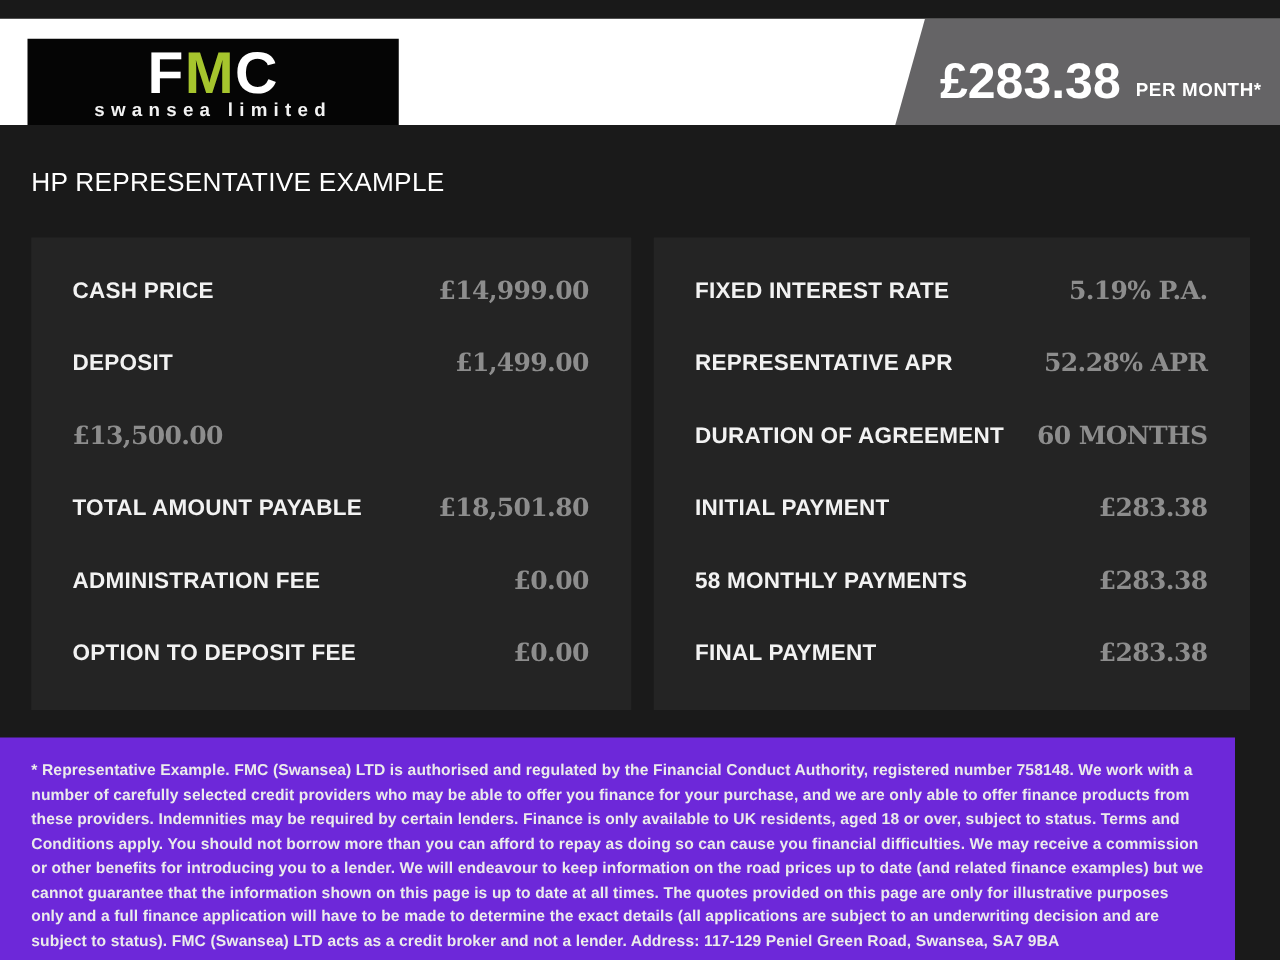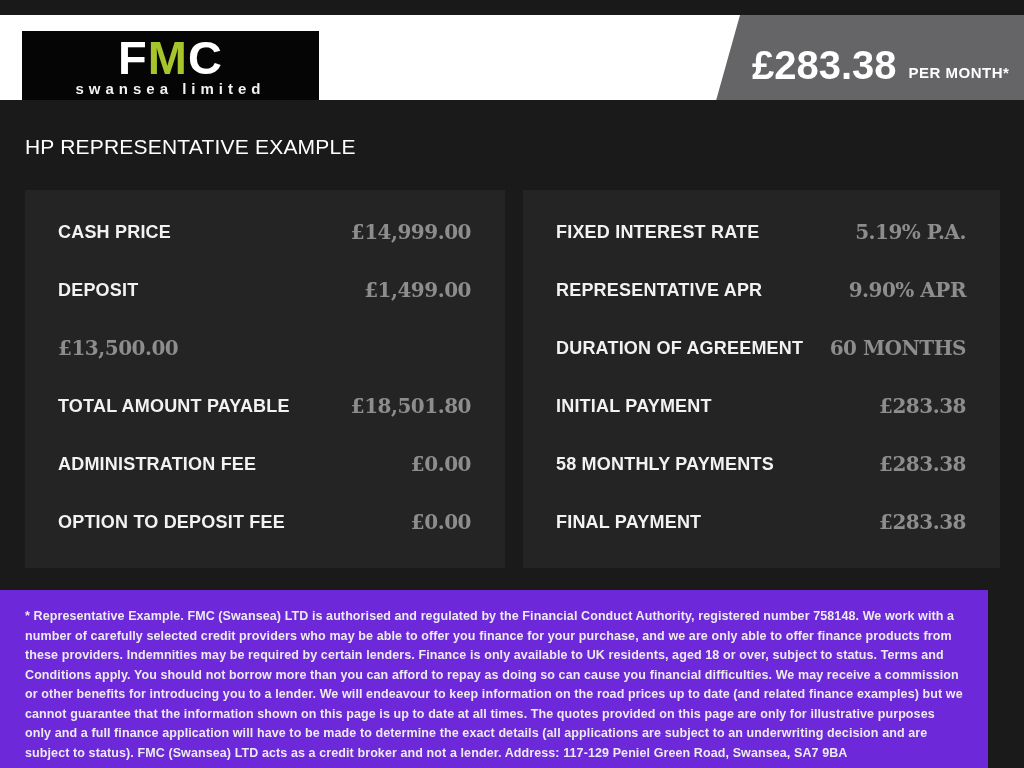--- a/index.html
+++ b/index.html
@@ -154,21 +154,21 @@
     </div>
   </div>
 
   <div class="panel panel-right">
     <div class="row">
       <span class="row-label">FIXED INTEREST RATE</span>
       <span class="row-value">5.19% P.A.</span>
     </div>
     <div class="row">
       <span class="row-label">REPRESENTATIVE APR</span>
-      <span class="row-value">9.90% APR</span>
+      <span class="row-value">52.28% APR</span>
     </div>
     <div class="row">
       <span class="row-label">DURATION OF AGREEMENT</span>
       <span class="row-value">60 MONTHS</span>
     </div>
     <div class="row">
       <span class="row-label">INITIAL PAYMENT</span>
       <span class="row-value">£283.38</span>
     </div>
     <div class="row">

